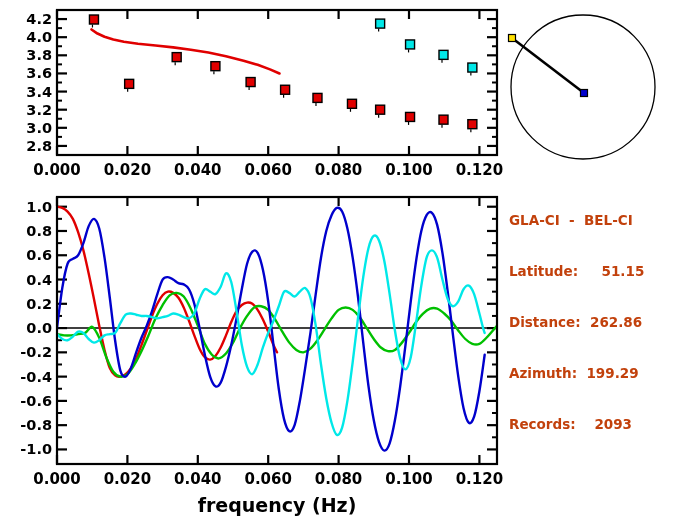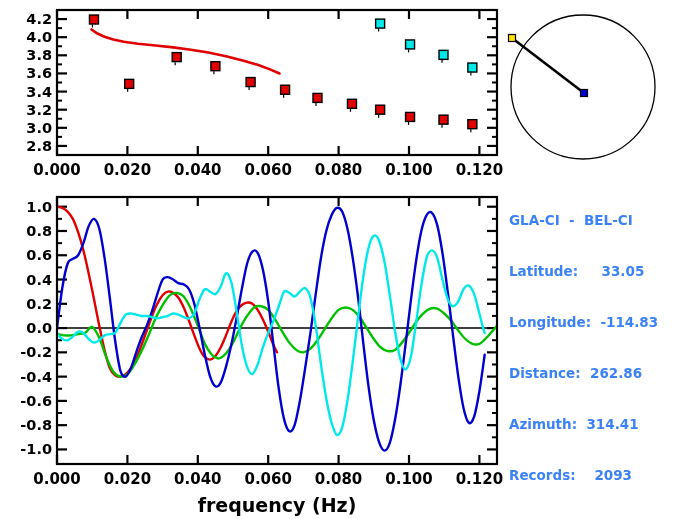--- a/index.html
+++ b/index.html
@@ -2,21 +2,21 @@
 <html><head>
 <meta charset="utf-8">
 <style>
   html,body{margin:0;padding:0;background:#ffffff;}
   body{width:687px;height:519px;position:relative;overflow:hidden;
        font-family:"DejaVu Sans",sans-serif;}
   .root{position:absolute;inset:0;}
   svg{display:block;}
   .info-block{position:absolute;left:509px;top:178px;
               font-family:"DejaVu Sans",sans-serif;font-size:13.5px;
-              font-weight:bold;color:#3b82f6;line-height:17px;white-space:pre;}
+              font-weight:bold;color:#c2410c;line-height:17px;white-space:pre;}
   .info-line{white-space:pre;}
 </style>
 </head>
 <body>
 
 <div class="root">
 
 <svg id="canvas" width="687" height="519" xmlns="http://www.w3.org/2000/svg">
   <rect x="0" y="0" width="687" height="519" fill="#ffffff"></rect>
   <g id="top-plot">
@@ -214,20 +214,19 @@
   <g id="ray-diagram">
         <circle cx="583" cy="87" r="72" fill="none" stroke="#000" stroke-width="1.3"></circle>
         <line x1="512" y1="38" x2="584" y2="93" stroke="#000" stroke-width="2.6"></line>
         <rect x="508.5" y="34.5" width="7" height="7" fill="#ffe000" stroke="#000" stroke-width="1.2"></rect>
         <rect x="580.5" y="89.5" width="7" height="7" fill="#0000cc" stroke="#000" stroke-width="1.2"></rect>
       </g>
 </svg>
 
 <div class="info-block">
   <div class="info-line">GLA-CI  -  BEL-CI</div>
-  <div class="info-line">Latitude:     33.05</div>
-  <div class="info-line">Longitude:  -114.83</div>
+  <div class="info-line">Latitude:     51.15</div>
   <div class="info-line">Distance:  262.86</div>
-  <div class="info-line">Azimuth:  314.41</div>
+  <div class="info-line">Azimuth:  199.29</div>
   <div class="info-line">Records:    2093</div>
 </div>
 
 </div>
 
 </body></html>

